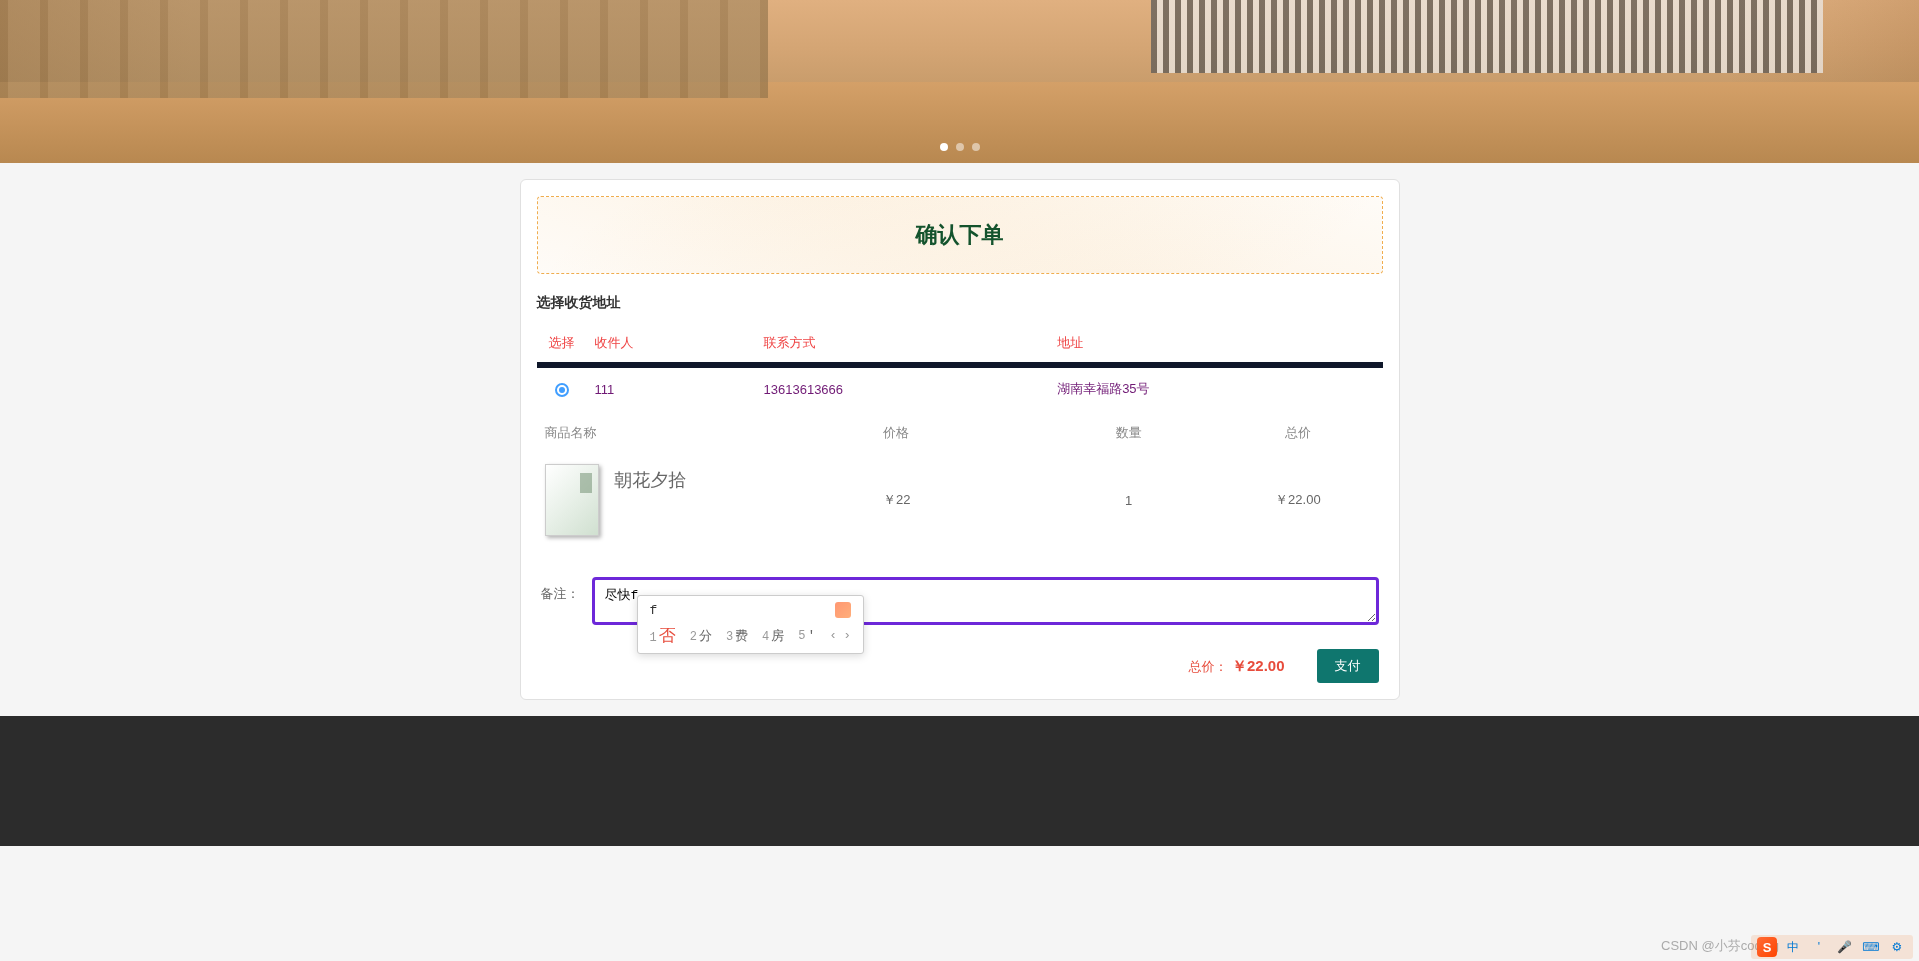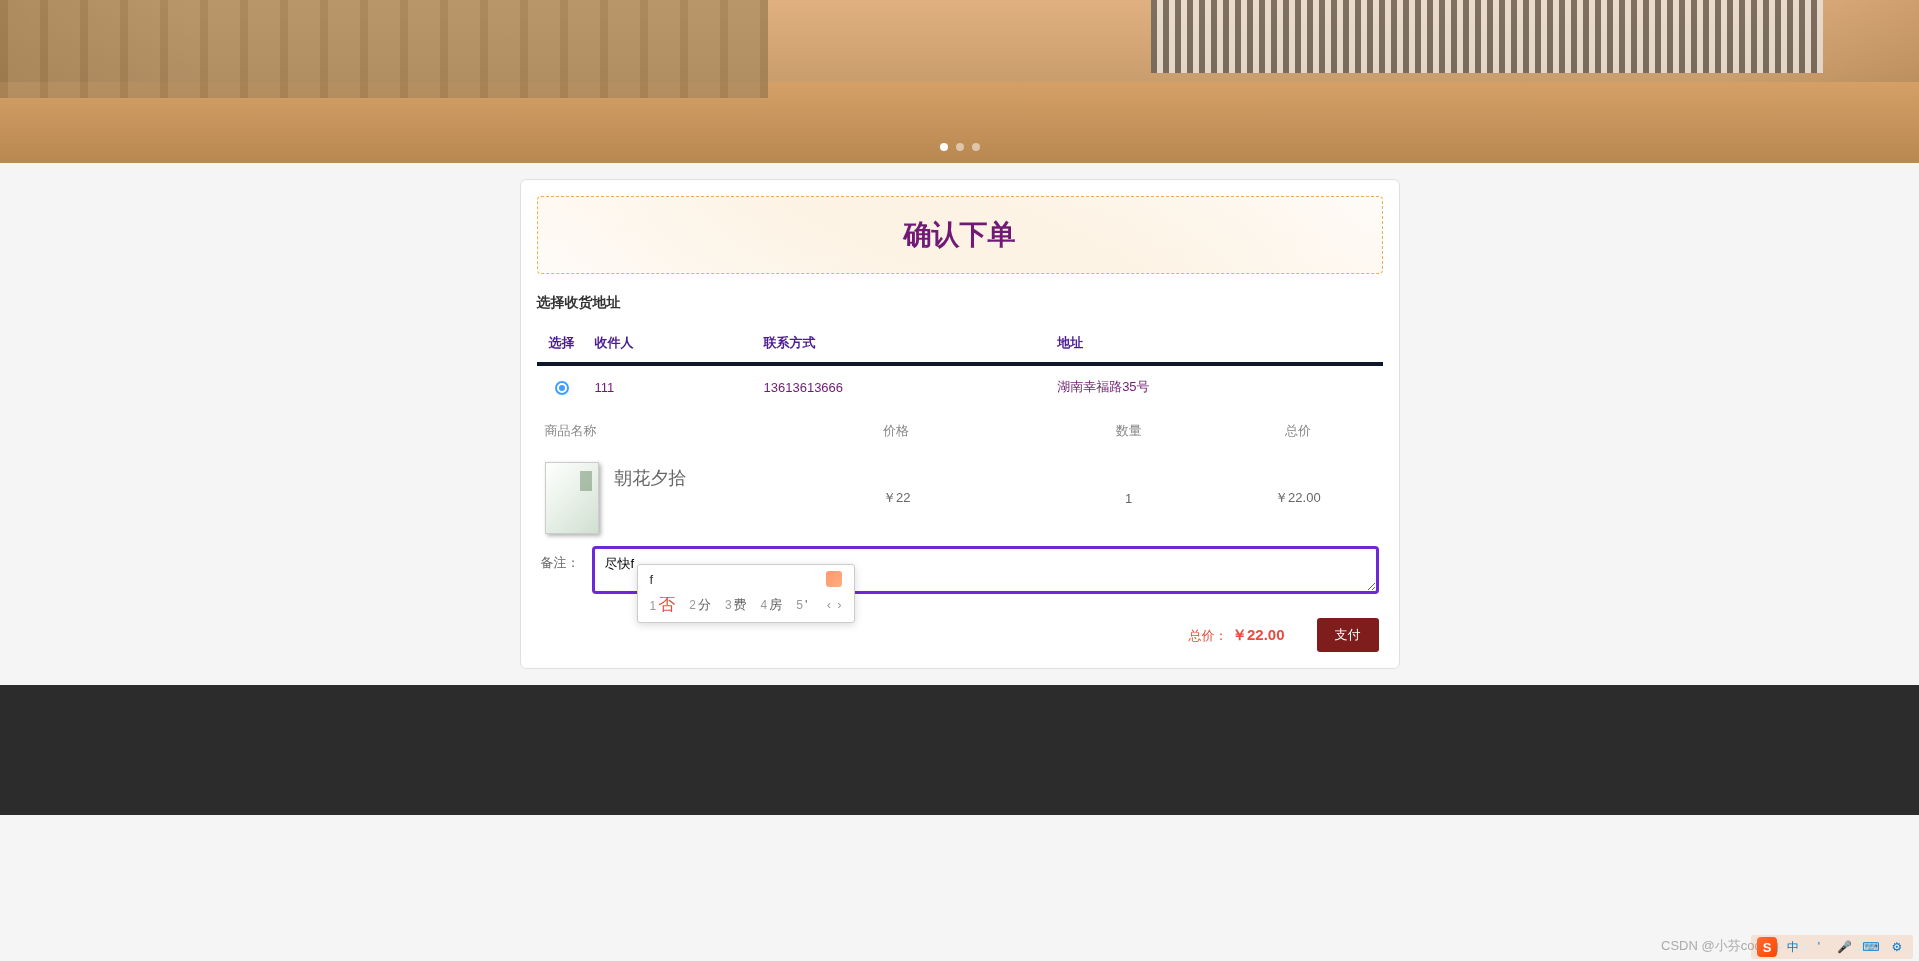--- a/index.html
+++ b/index.html
@@ -64,46 +64,46 @@
     }
     .title-box::before {
       content: "";
       position: absolute;
       inset: 0;
       background: 
         radial-gradient(ellipse 600px 200px at 30% -50%, rgba(240,173,78,0.15), transparent),
         radial-gradient(ellipse 600px 200px at 70% 150%, rgba(240,173,78,0.15), transparent);
     }
     .title-box h2 {
-      color: #701a75;
-      font-size: 28px;
+      color: #14532d;
+      font-size: 22px;
       font-weight: 600;
       position: relative;
     }
     
     .section-title {
       font-size: 14px;
       font-weight: 600;
       color: #333;
       margin: 8px 0 12px;
       font-family: Liberation Serif, serif;
     }
     
     .address-table {
       width: 100%;
       border-collapse: collapse;
       font-size: 13px;
       color: #666;
     }
     .address-table th {
       text-align: left;
-      font-weight: 700;
-      color: #4c1d95;
+      font-weight: 400;
+      color: #ef4444;
       padding: 10px 8px;
-      border-bottom: 4px solid #0f172a;
+      border-bottom: 6px solid #0f172a;
     }
     .address-table td {
       padding: 12px 8px;
       color: #701a75;
     }
     .address-table th:first-child, .address-table td:first-child { width: 50px; text-align: center; }
     
     .radio-btn {
       width: 14px; height: 14px; border-radius: 50%;
       border: 2px solid #409eff;
@@ -151,23 +151,24 @@
       vertical-align: top;
       margin-top: 4px;
       color: #666;
       font-size: 18px;
     }
     
     .remark-row {
       display: flex;
       align-items: flex-start;
       gap: 12px;
-      margin-top: 4px;
+      margin-top: 33px;
       padding: 0 4px;
       position: relative;
+      font-family: Liberation Mono, monospace;
     }
     .remark-label {
       font-size: 13px;
       color: #666;
       padding-top: 8px;
       white-space: nowrap;
     }
     .remark-textarea {
       flex: 1;
       min-height: 38px;
@@ -222,21 +223,21 @@
       display: flex;
       justify-content: flex-end;
       align-items: center;
       gap: 32px;
       margin-top: 24px;
       padding-right: 4px;
     }
     .total-label { color: #e74c3c; font-size: 13px; font-weight: 500; }
     .total-value { color: #e74c3c; font-size: 15px; font-weight: 600; }
     .pay-btn {
-      background: #7f1d1d;
+      background: #0f766e;
       color: #fff;
       border: none;
       padding: 8px 18px;
       border-radius: 3px;
       font-size: 13px;
       cursor: pointer;
     }
     
     .page-footer {
       width: 100%;

